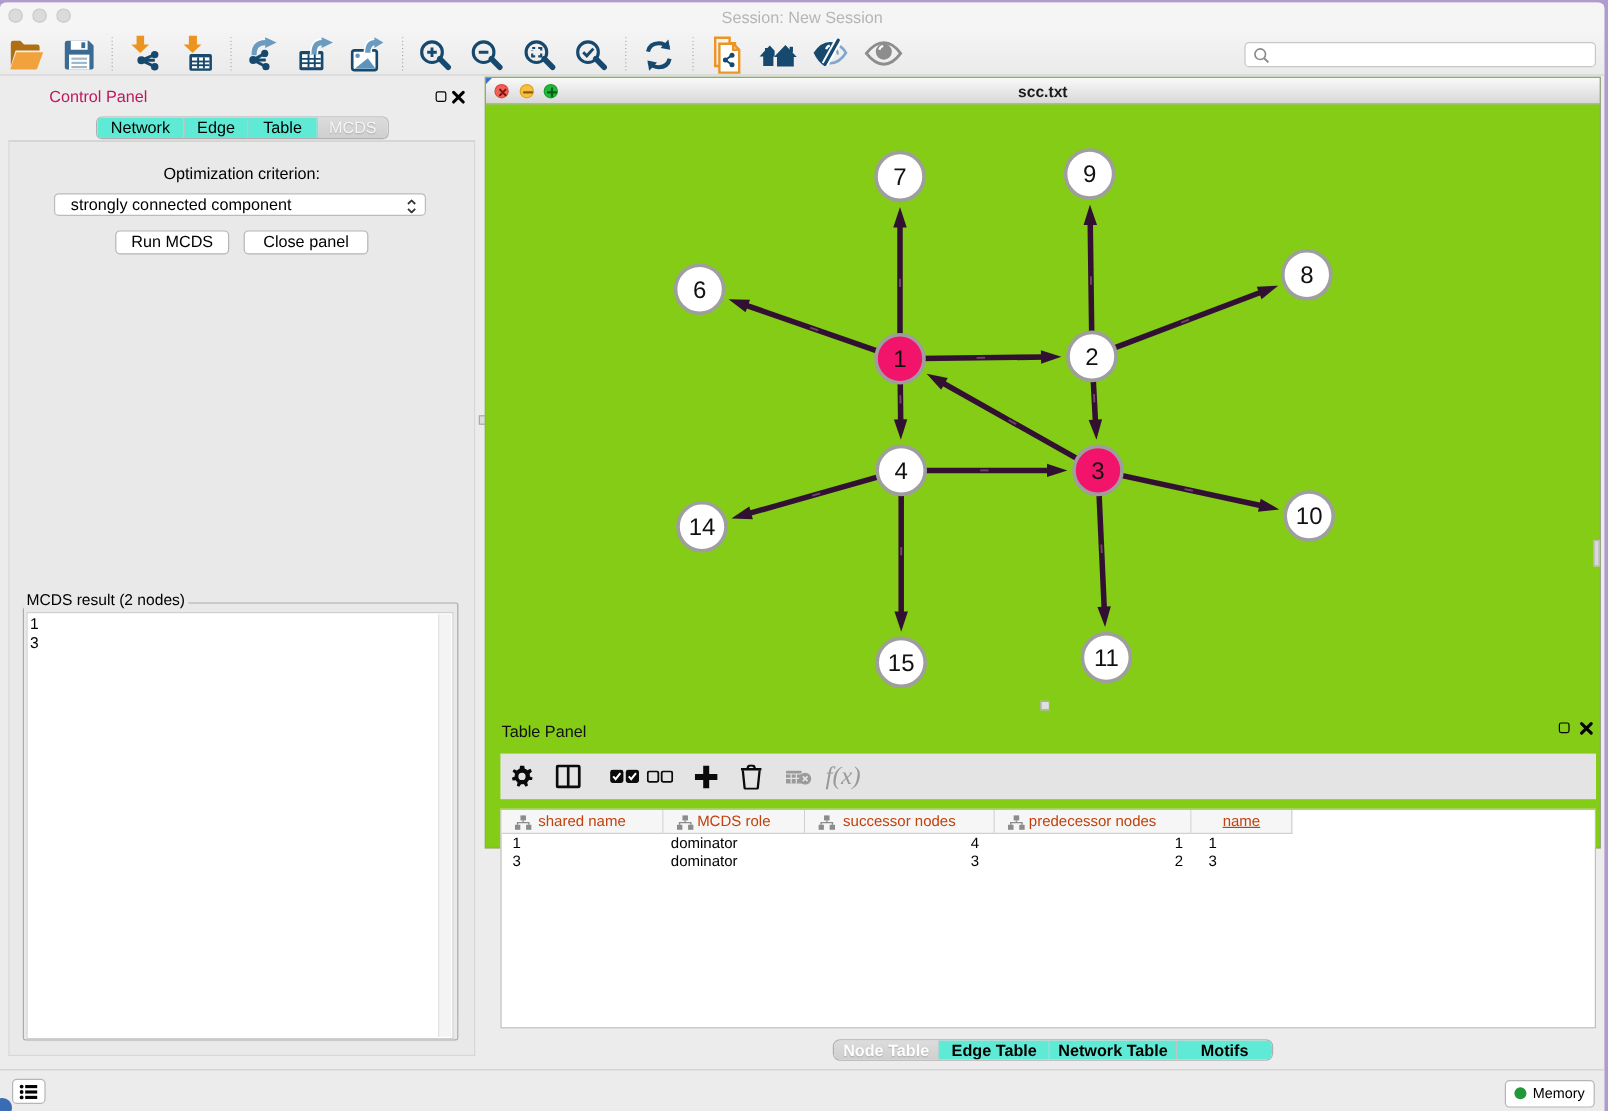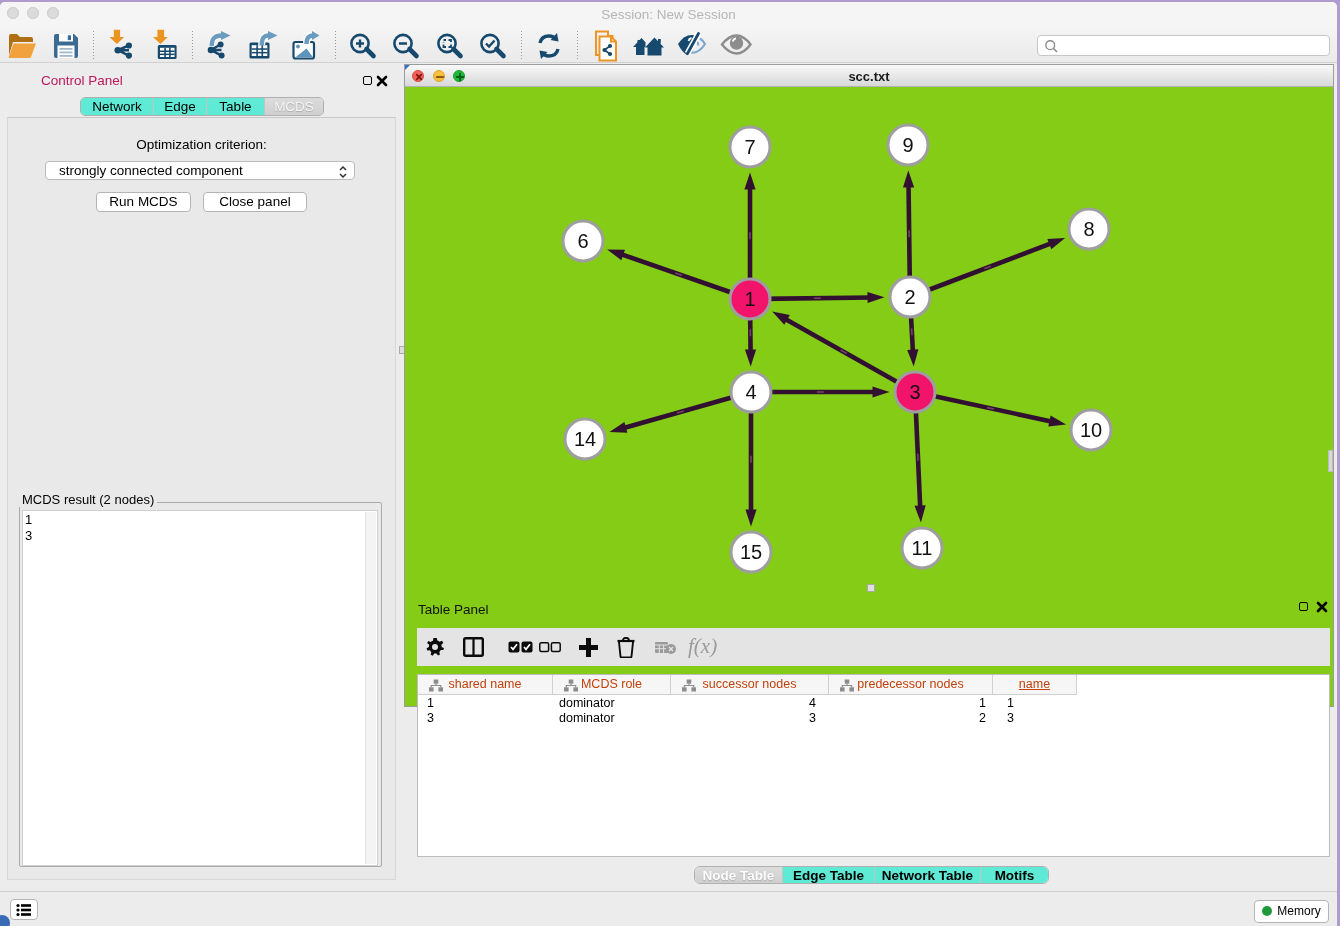--- a/index.html
+++ b/index.html
@@ -418,21 +418,21 @@
     <div class="td" style="left:9px; top:36px;">3</div>
     <div class="td" style="left:141px; top:36px;">dominator</div>
     <div class="td" style="left:253px; top:36px; width:145px; text-align:right;">3</div>
     <div class="td" style="left:411px; top:36px; width:157px; text-align:right;">2</div>
     <div class="td" style="left:589px; top:36px;">3</div>
   </div>
   <div class="tabgrp" style="left:694px; top:864px; height:18px; border-radius:6px;">
     <div class="tab sel" style="width:87px; color:#fdfdfd; font-weight:700;">Node Table</div>
     <div class="tab" style="width:92px; font-weight:700;">Edge Table</div>
     <div class="tab" style="width:106px; font-weight:700;">Network Table</div>
-    <div class="tab" style="width:68px; font-weight:700;">Motifs</div>
+    <div class="tab" style="width:80px; font-weight:700;">Motifs</div>
   </div>
   <div id="statusbar">
     <div class="btn" style="left:10px; top:7px; width:28px; height:21px;">
       <svg width="16" height="14" viewBox="0 0 16 14" style="margin-top:3px;">
           <g fill="#000">
             <circle cx="2" cy="2.5" r="1.6"></circle>
             <circle cx="2" cy="7" r="1.6"></circle>
             <circle cx="2" cy="11.5" r="1.6"></circle>
             <rect x="5" y="1.2" width="10" height="2.6"></rect>
             <rect x="5" y="5.7" width="10" height="2.6"></rect>

